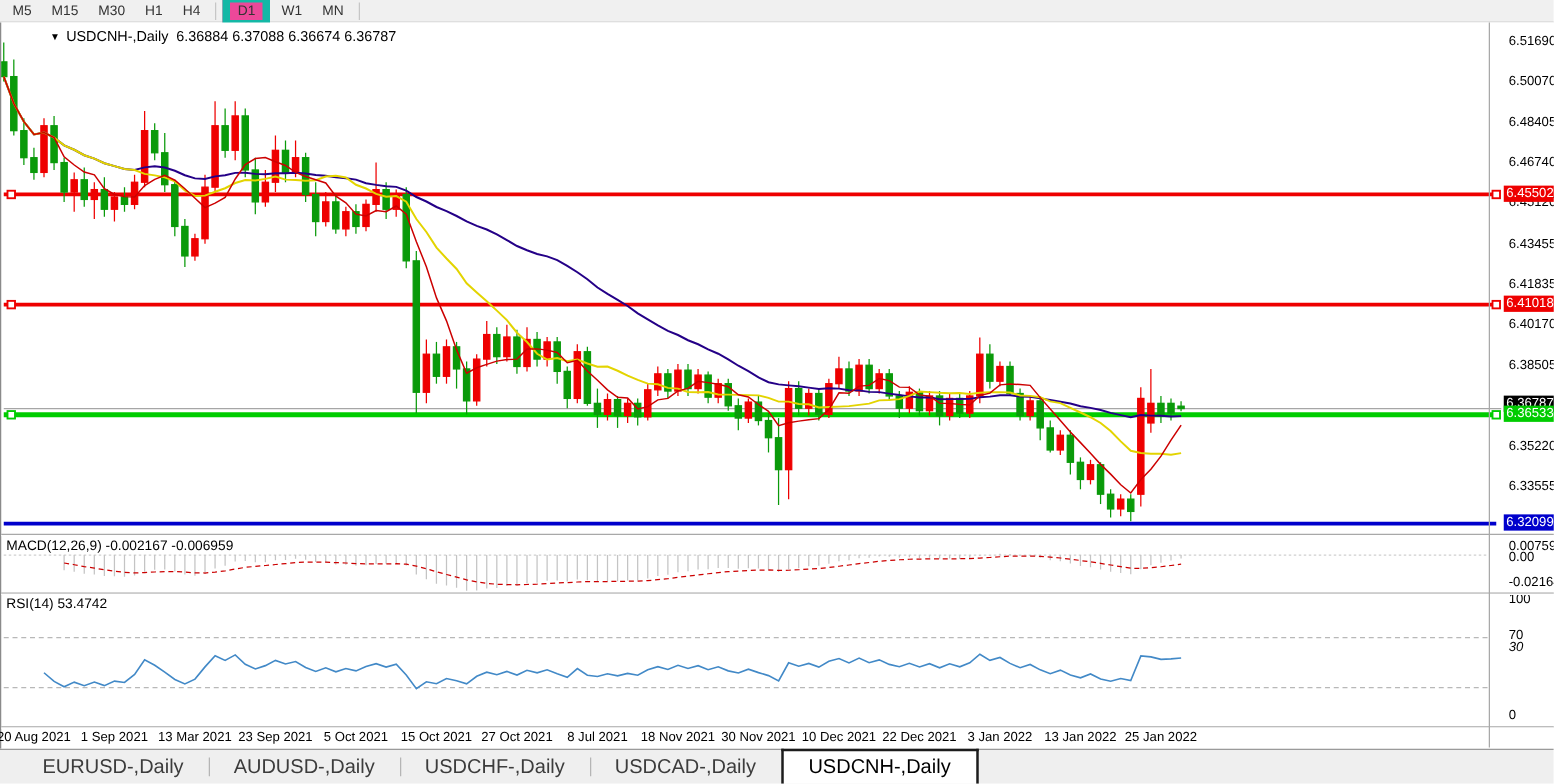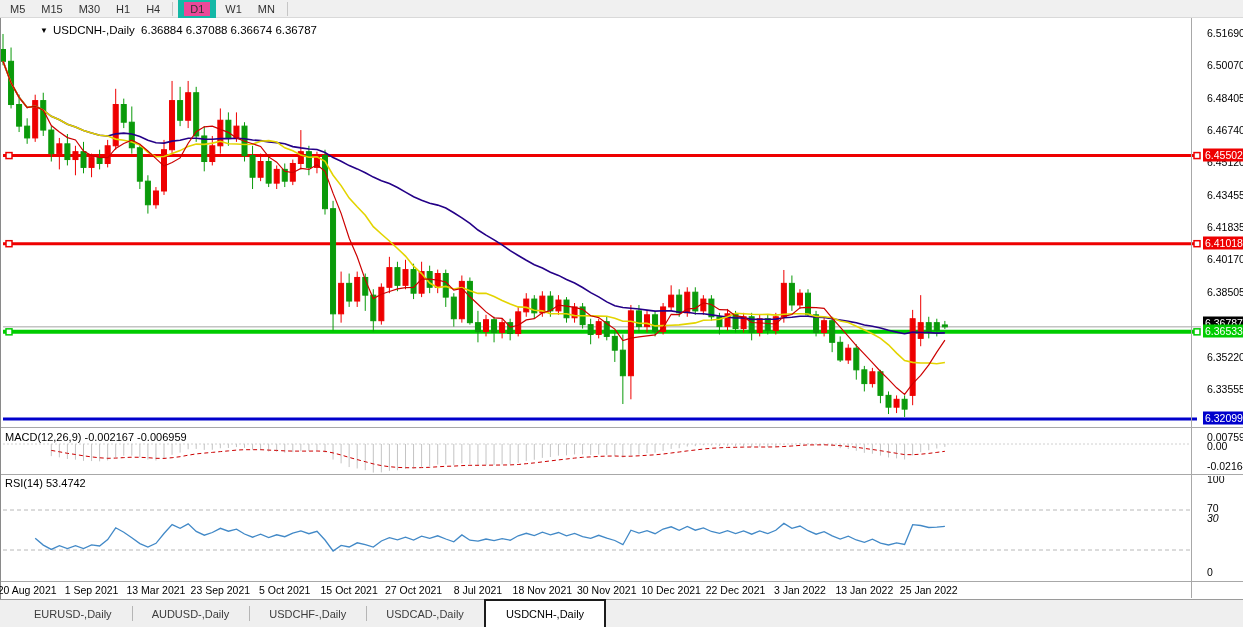--- a/index.html
+++ b/index.html
@@ -22,21 +22,21 @@
   #title-line{position:absolute;left:12px;top:6px;font-size:11.5px;color:#000;white-space:nowrap;margin-left:27px;}
   #title-line .tri{font-size:8px;position:relative;top:-1px;margin-right:5px;}
   .ind-label{position:absolute;left:4px;font-size:11px;color:#000;white-space:nowrap;}
   .tick{position:absolute;font-size:10.5px;color:#000;transform:translateY(-50%);white-space:nowrap;}
   .chip{position:absolute;width:41px;height:13px;line-height:13px;font-size:10.5px;color:#fff;
     padding-left:2px;transform:translateY(-50%);white-space:nowrap;}
   .dlabel{position:absolute;top:566px;font-size:10.5px;color:#000;transform:translateX(-50%);white-space:nowrap;}
   
   #tabbar{position:absolute;left:0;top:599px;width:1243px;height:28px;background:#efefef;
     border-top:1px solid #9a9a9a;display:flex;align-items:stretch;padding-left:14px;box-sizing:border-box;}
-  .tab{font-size:11px;color:#3c3c3c;display:flex;align-items:center;padding:0 20px;position:relative;cursor:default;}
+  .tab{font-size:16px;color:#3c3c3c;display:flex;align-items:center;padding:0 20px;position:relative;cursor:default;}
   .tab:not(.active):not(:first-child):before{content:"";position:absolute;left:0;top:6px;bottom:6px;width:1px;background:#b5b5b5;}
   .tab.active{background:#fff;border:2px solid #1c1c1c;border-bottom:none;color:#000;margin-top:-1px;z-index:2;}
 </style>
 </head>
 <body>
 
 <div id="app">
 
   <div id="toolbar">
       <div class="tf-btn">M5</div>

